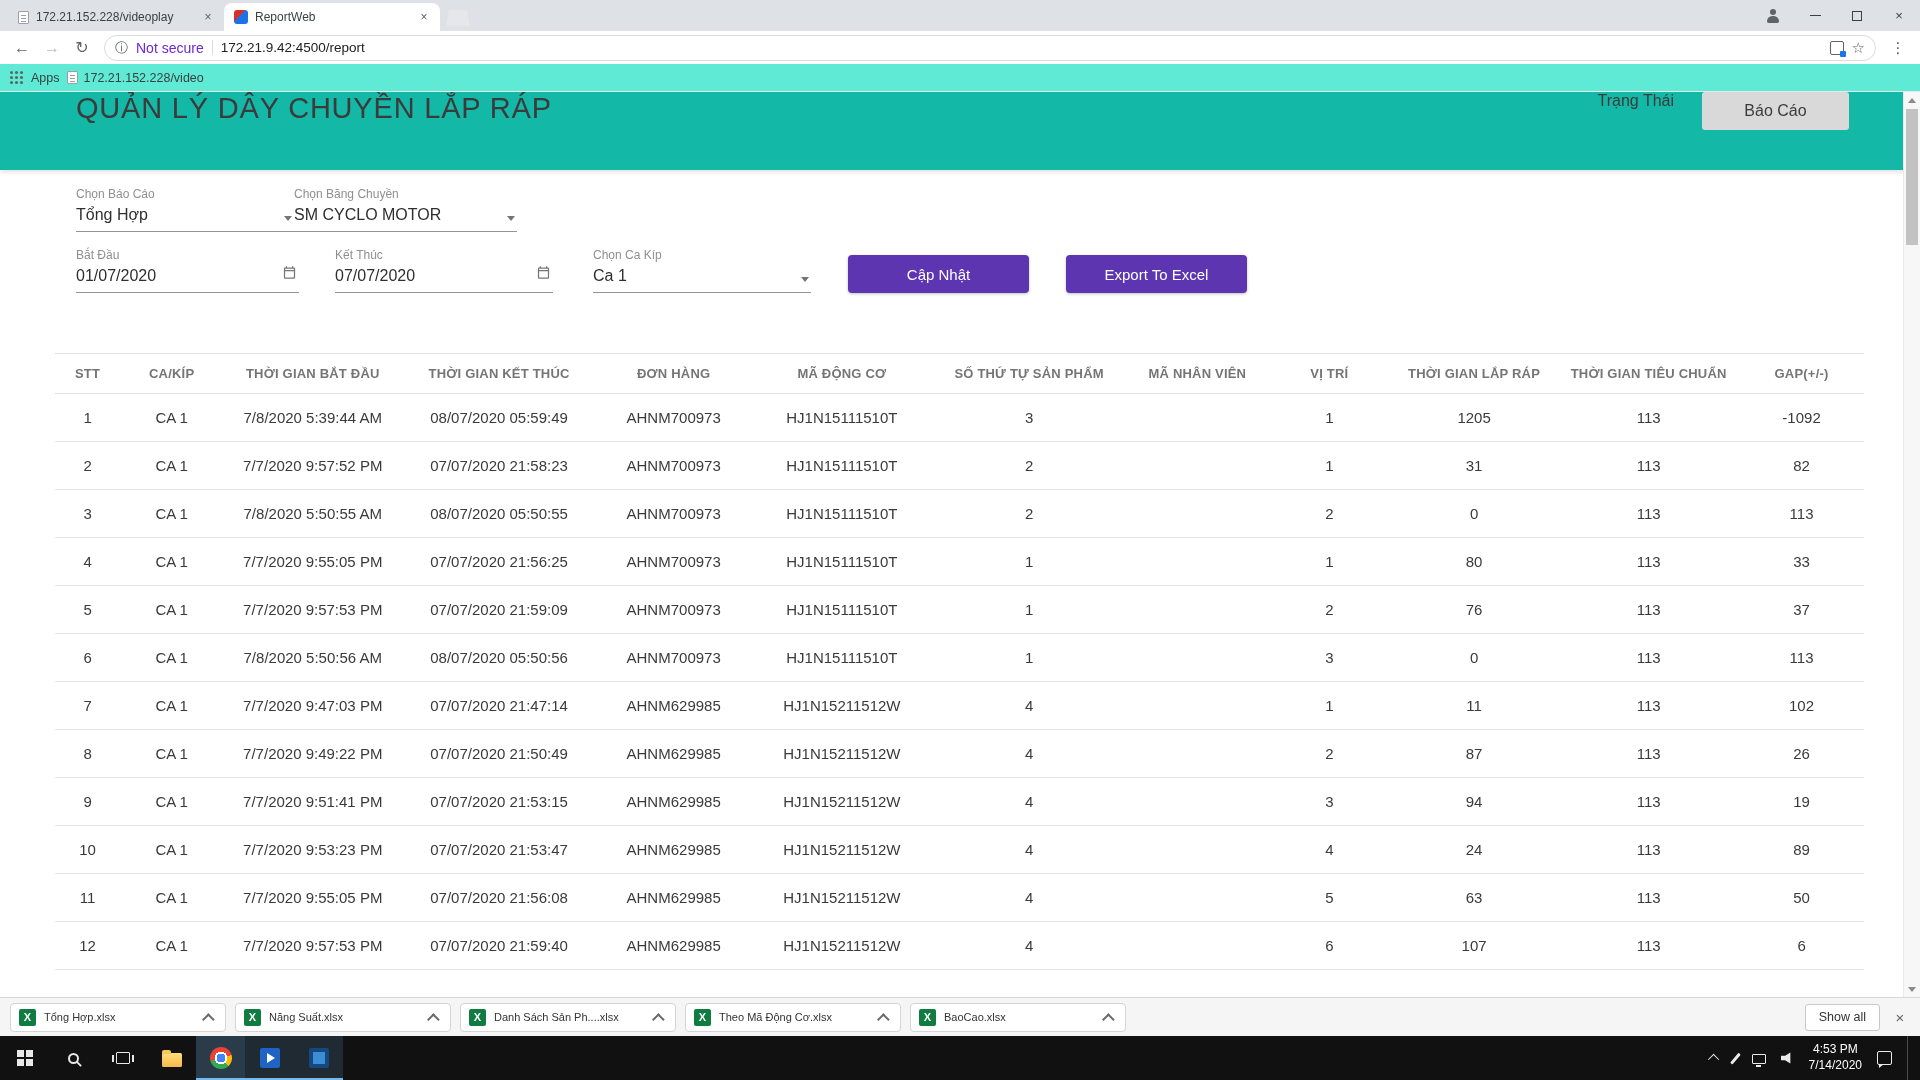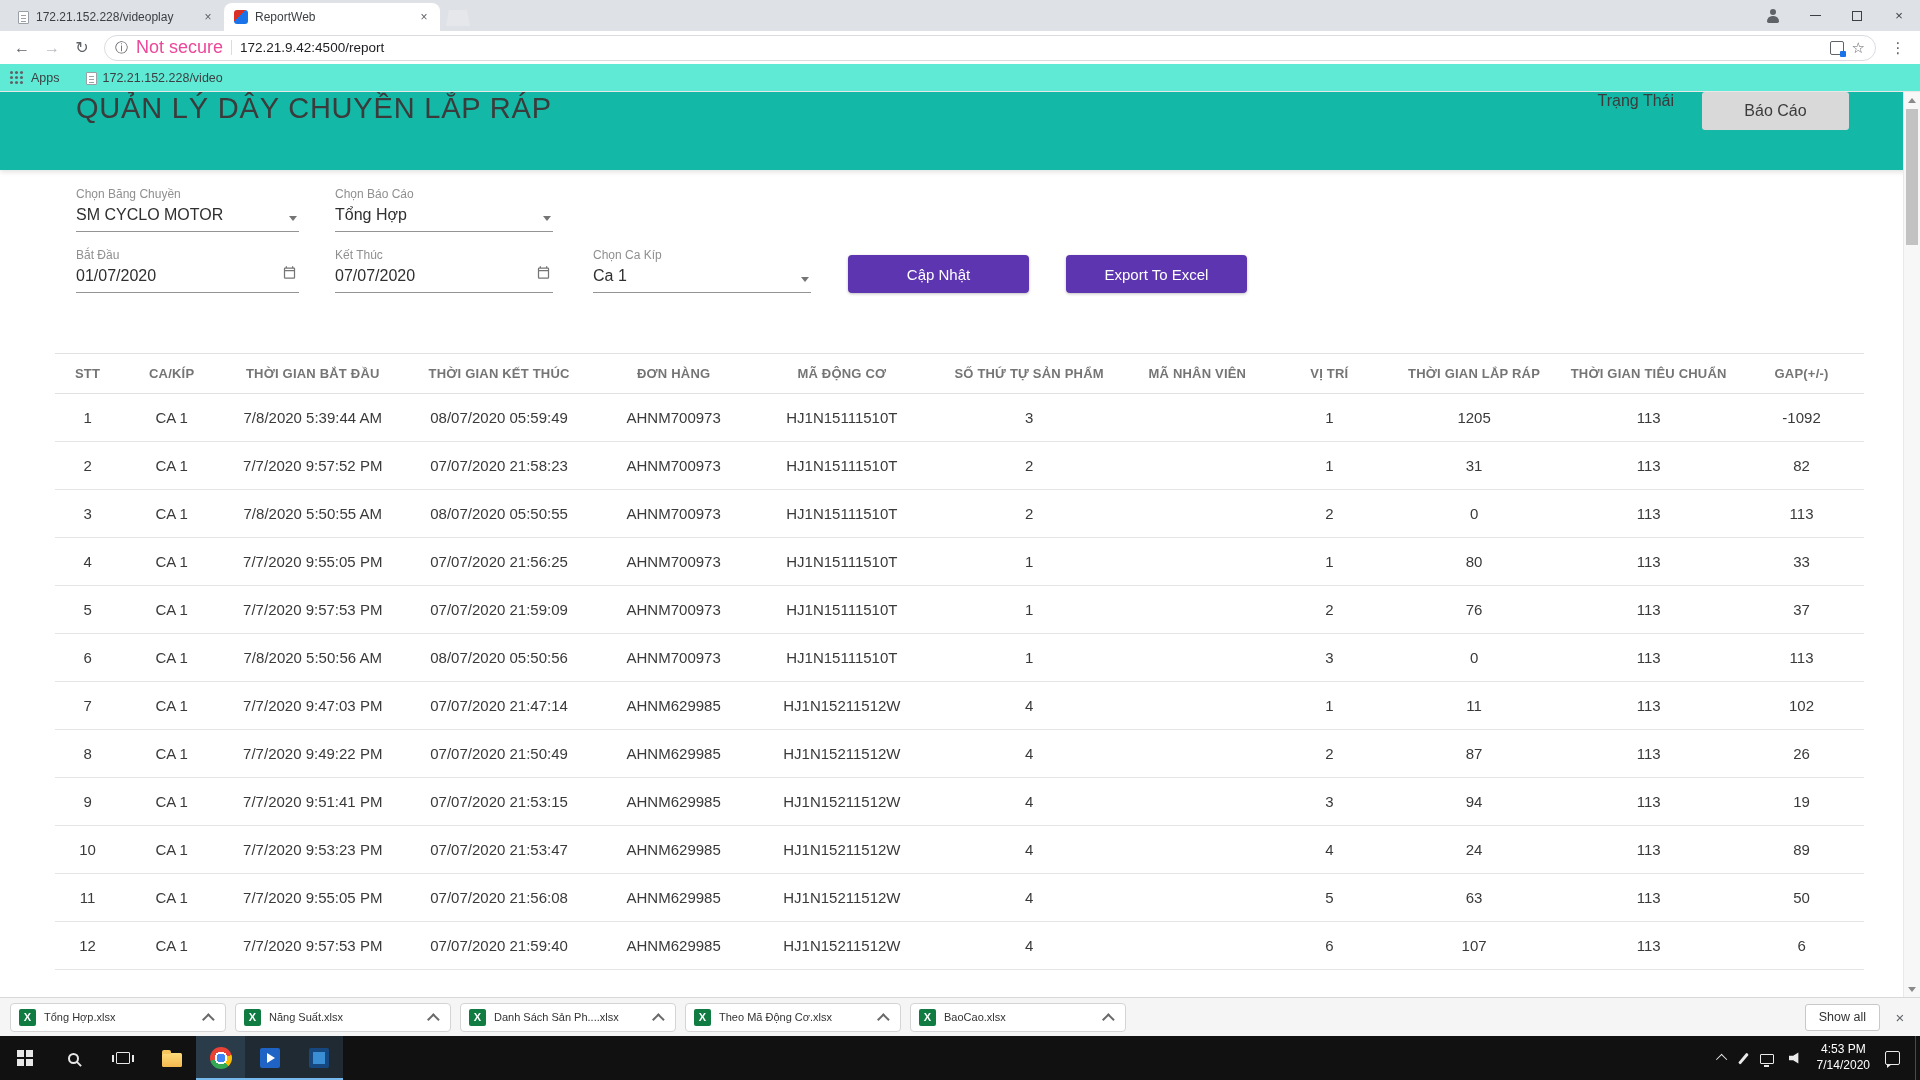--- a/index.html
+++ b/index.html
@@ -25,36 +25,36 @@
   .profile-glyph::before { content:""; position:absolute; left:5px; top:1px; width:6px; height:6px; border-radius:50%; background:#5f6368; }
   .profile-glyph::after { content:""; position:absolute; left:2px; top:8px; width:12px; height:7px; border-radius:6px 6px 2px 2px; background:#5f6368; }
   .max-glyph { width:10px; height:10px; border:1px solid #3c4043; }
   .min-glyph { width:11px; height:1px; background:#3c4043; }
 
   
   .toolbar { height:33px; background:#fff; display:flex; align-items:center; padding:0 8px; gap:2px; flex:0 0 auto; }
   .nav-btn { width:28px; height:28px; border-radius:50%; display:grid; place-items:center; font-size:16px; color:#5f6368; }
   .nav-btn.disabled { color:#b8bcc1; }
   .omnibox { flex:1; height:26px; border:1px solid #dadce0; border-radius:13px; background:#fff; display:flex; align-items:center; padding:0 10px; gap:8px; margin:0 6px; }
-  .sec-info { display:flex; align-items:center; gap:5px; color:#ec4899; font-size:18px; }
+  .sec-info { display:flex; align-items:center; gap:5px; color:#6d28d9; font-size:14px; }
   .info-glyph { font-size:13px; color:#5f6368; }
   .ob-divider { width:1px; height:15px; background:#dadce0; }
   .url-text { font-size:13.5px; color:#202124; flex:1; }
   .ext-glyph { width:14px; height:14px; border:1.5px solid #5f6368; border-radius:2px; position:relative; }
   .ext-glyph::after { content:""; position:absolute; right:-3px; bottom:-3px; width:6px; height:6px; background:#1a73e8; border-radius:1px; }
   .star-glyph { font-size:15px; color:#5f6368; }
   .menu-glyph { font-size:15px; color:#5f6368; letter-spacing:0; }
 
   
   .bookmarks { height:28px; background:#5eead4; display:flex; align-items:center; padding:0 10px; gap:6px; border-bottom:1px solid #e8e8e8; flex:0 0 auto; }
   .grid-glyph { width:13px; height:13px; position:relative; margin-right:2px; }
   .grid-glyph::before { content:""; position:absolute; left:0; top:0; width:3px; height:3px; border-radius:50%; background:#5f6368;
      box-shadow:5px 0 0 #5f6368,10px 0 0 #5f6368,0 5px 0 #5f6368,5px 5px 0 #5f6368,10px 5px 0 #5f6368,0 10px 0 #5f6368,5px 10px 0 #5f6368,10px 10px 0 #5f6368; }
   .bm-label { font-size:12.5px; color:#3c4043; }
-  .bm-item { display:flex; align-items:flex-end; gap:6px; margin-left:20px; }
+  .bm-item { display:flex; align-items:center; gap:6px; margin-left:1px; }
 
   
   .page { flex:1 1 auto; background:#fff; position:relative; overflow:hidden; }
   .page-header { height:78px; display:flex; align-items:flex-start; padding:0 71px 0 76px; box-shadow:0 2px 5px rgba(0,0,0,.12); position:relative; z-index:2; background:#14b8a6; }
   .page-title { font-size:29px; color:#3b3b3b; letter-spacing:.8px; font-weight:400; }
   .header-spacer { flex:1; }
   .status-link { font-size:16px; color:#3b3b3b; margin-right:28px; cursor:pointer; }
   .report-btn { width:147px; height:38px; background:var(--report-button-bg,#d9d9d9); color:#3b3b3b; font-size:16px; display:grid; place-items:center; border-radius:3px; cursor:pointer; }
 
   .filters { padding:17px 0 0 76px; }
@@ -107,21 +107,21 @@
   .taskview-glyph::after { content:""; position:absolute; right:-5px; top:2px; width:2px; height:7px; background:#e8e8e8; }
   .folder-glyph { width:20px; height:14px; background:linear-gradient(#ffdd7b,#f5b84e); border-radius:1.5px; position:relative; margin-top:3px; }
   .folder-glyph::before { content:""; position:absolute; top:-3px; left:0; width:9px; height:4px; background:#f7c75e; border-radius:2px 2px 0 0; }
   .chrome-glyph { width:22px; height:22px; border-radius:50%;
      background:radial-gradient(circle at center,#4285f4 0 4.5px,#fff 4.5px 6.5px,transparent 6.5px),
                 conic-gradient(from -45deg,#ea4335 0 33%,#fbbc05 33% 50%,#34a853 50% 83%,#ea4335 83%); }
   .movies-glyph { width:20px; height:20px; background:#1f63c4; border-radius:2px; position:relative; }
   .movies-glyph::after { content:""; position:absolute; left:7px; top:5px; width:0; height:0; border-left:8px solid #fff; border-top:5px solid transparent; border-bottom:5px solid transparent; }
   .blueapp-glyph { width:20px; height:20px; background:#17477f; border-radius:2px; position:relative; }
   .blueapp-glyph::after { content:""; position:absolute; inset:4px; background:#3a8fd4; }
-  .tray { margin-left:auto; display:flex; align-items:center; gap:15px; }
+  .tray { margin-left:auto; display:flex; align-items:center; gap:15px; padding-right:8px; }
   .tray-chevron { width:8px; height:8px; border-left:1.5px solid #eaeaea; border-top:1.5px solid #eaeaea; transform:rotate(45deg) translateY(2px); }
   .pen-glyph { width:2.5px; height:13px; background:#eaeaea; transform:rotate(40deg); border-radius:1px; }
   .net-glyph { width:14px; height:10px; border:1.5px solid #eaeaea; border-radius:1px; position:relative; margin-top:2px; }
   .net-glyph::after { content:""; position:absolute; left:3px; bottom:-4px; width:5px; height:2px; background:#eaeaea; }
   .vol-glyph { width:13px; height:12px; background:#eaeaea; clip-path:polygon(0 32%,35% 32%,75% 4%,75% 96%,35% 68%,0 68%); }
   .clock { font-size:12px; line-height:1.3; text-align:center; }
   .action-glyph { width:15px; height:14px; border:1.5px solid #eaeaea; border-radius:2px; position:relative; }
   .action-glyph::after { content:""; position:absolute; left:1px; bottom:-4px; width:0; height:0; border-top:4px solid #eaeaea; border-right:5px solid transparent; }
   .desk-sliver { width:5px; border-left:1px solid #4a4a4a; height:100%; }
 </style>
@@ -185,28 +185,28 @@
   <div class="page">
     <div class="page-header">
       <div class="page-title">QUẢN LÝ DÂY CHUYỀN LẮP RÁP</div>
       <div class="header-spacer"></div>
       <div class="status-link">Trạng Thái</div>
       <div class="report-btn">Báo Cáo</div>
     </div>
 
     <div class="filters">
       <div class="filter-row">
+        <div class="m-field w218">
+          <div class="f-label">Chọn Báo Cáo</div>
+          <div class="f-value">Tổng Hợp</div>
+          <span class="dd-arrow"></span>
+        </div>
         <div class="m-field w223 mr36">
           <div class="f-label">Chọn Băng Chuyền</div>
           <div class="f-value">SM CYCLO MOTOR</div>
-          <span class="dd-arrow"></span>
-        </div>
-        <div class="m-field w218">
-          <div class="f-label">Chọn Báo Cáo</div>
-          <div class="f-value">Tổng Hợp</div>
           <span class="dd-arrow"></span>
         </div>
       </div>
       <div class="filter-row">
         <div class="m-field w223 mr36">
           <div class="f-label">Bắt Đầu</div>
           <div class="f-value">01/07/2020</div>
           <span class="cal-icon"><svg width="15" height="15" viewBox="0 0 24 24">
                 <path fill="#757575" d="M19 4h-1V2h-2v2H8V2H6v2H5a2 2 0 0 0-2 2v14a2 2 0 0 0 2 2h14a2 2 0 0 0 2-2V6a2 2 0 0 0-2-2zm0 16H5V10h14v10zM5 8V6h14v2H5z"></path>
               </svg></span>

